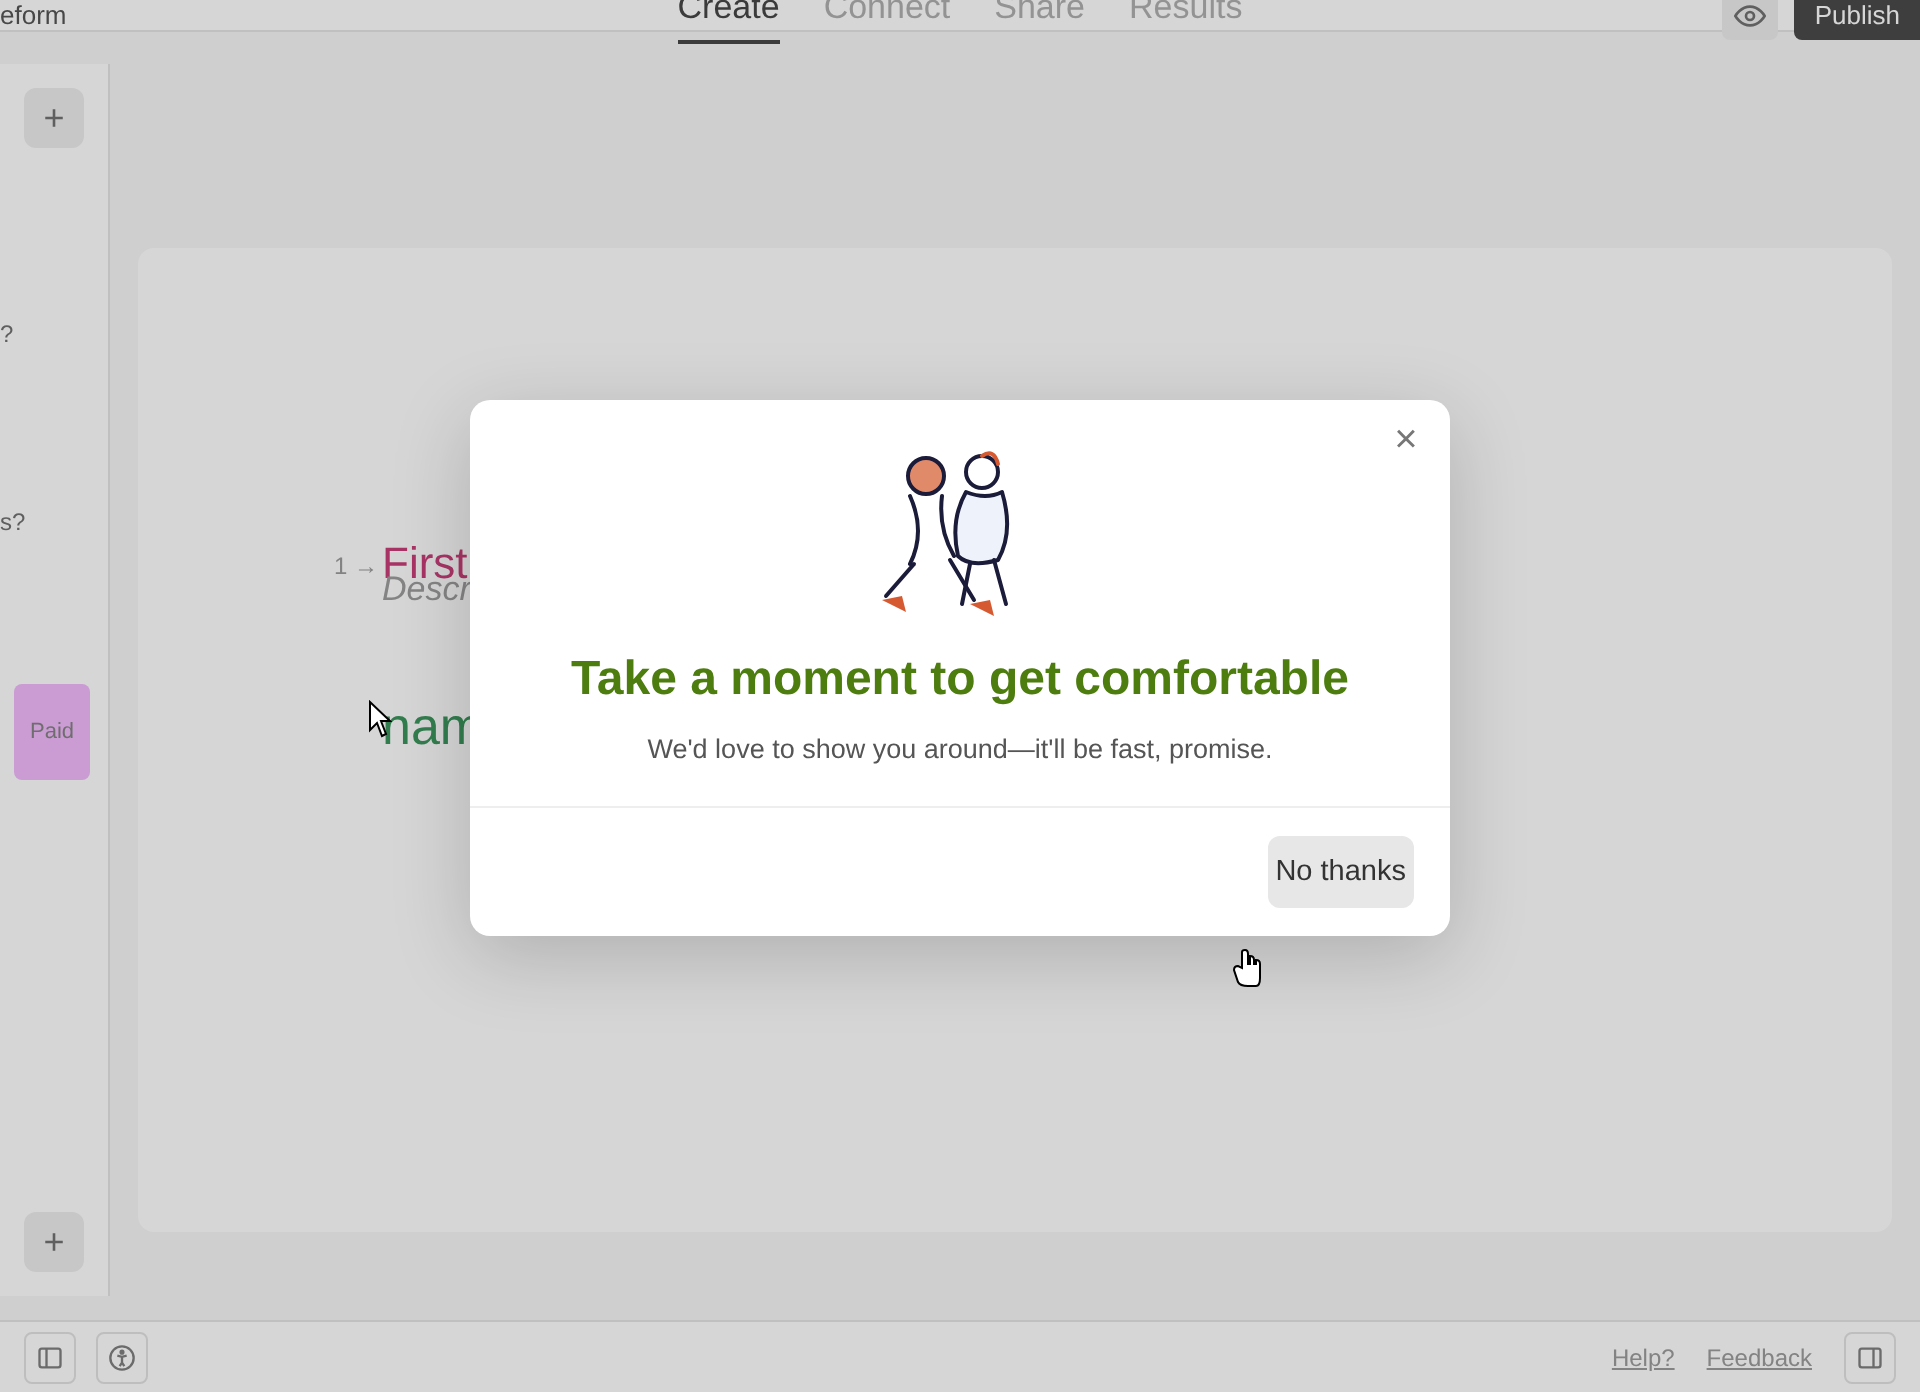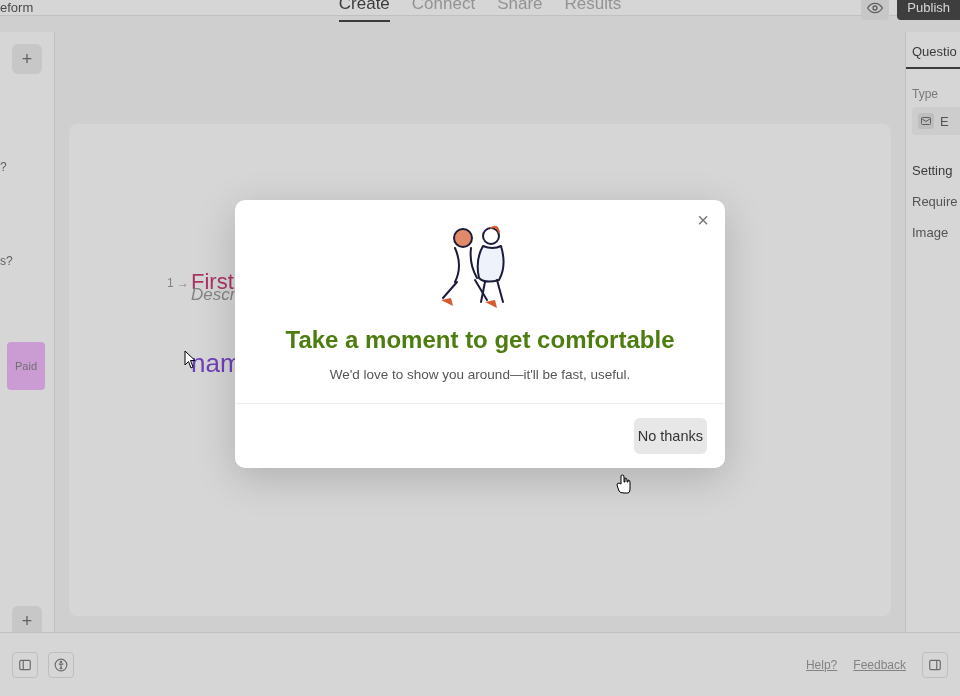--- a/index.html
+++ b/index.html
@@ -133,21 +133,21 @@
   .q-title {
     position:absolute; left:122px; top:145px;
     font-size: 22px; color:#be185d;
   }
   .q-desc  {
     position:absolute; left:122px; top:161px;
     font-size: 17px; color:#8a8a8a; font-style: italic;
   }
   .q-input {
     position:absolute; left:122px; top:224px;
-    font-size: 26px; color:#6d28d9;
+    font-size: 26px; color:#15803d;
   }
 
   
   .right-panel {
     width: 55px; 
     background:#fff;
     border-left:1px solid var(--border);
     position: relative;
     overflow: hidden;
     min-width: 55px;
@@ -167,21 +167,21 @@
   }
   .right-panel .field-chip .ico{
     width:16px;height:16px;background:#ddd;border-radius:3px;
     display:flex;align-items:center;justify-content:center;color:#555;
   }
   .right-panel .section {font-size:13px;color:#222;margin:28px 0 0 6px;}
   .right-panel .row {font-size:13px;color:#444;margin:16px 0 0 6px;}
 
   
   .bottombar {
-    position:absolute;left:0;right:0;bottom:0;height:64px;
+    position:absolute;left:0;right:0;bottom:0;height:36px;
     background:#fff;border-top:1px solid var(--border);
     display:flex;align-items:center;justify-content:space-between;
     padding:0 12px;
   }
   .bb-left {display:flex;gap:10px;}
   .bb-btn {
     width:26px;height:26px;border:1px solid #ddd;border-radius:4px;
     display:flex;align-items:center;justify-content:center;color:#666;
   }
   .bb-right {display:flex;gap:16px;align-items:center;}
@@ -274,36 +274,20 @@
 
   <div class="canvas-area">
     <div class="form-card">
       <div class="q-index">1 →</div>
       <div class="q-title">First </div>
       <div class="q-desc">Descr</div>
       <div class="q-input">nam</div>
     </div>
   </div>
 
-  <div class="right-panel">
-    <div class="rtab">Questio</div>
-    <div class="label">Type</div>
-    <div class="field-chip">
-      <span class="ico">
-        <svg width="12" height="12" viewBox="0 0 24 24" fill="none" stroke="currentColor" stroke-width="2">
-          <rect x="3" y="5" width="18" height="14" rx="2"></rect>
-            <path d="M3 7l9 6 9-6"></path>
-        </svg>
-      </span>
-      <span>E</span>
-    </div>
-    <div class="section">Setting</div>
-    <div class="row">Require</div>
-    <div class="row">Image </div>
-  </div>
 </div>
 
 <div class="bottombar">
   <div class="bb-left">
     <div class="bb-btn">
       <span>
         <svg width="14" height="14" viewBox="0 0 24 24" fill="none" stroke="currentColor" stroke-width="2">
           <rect x="3" y="4" width="18" height="16" rx="2"></rect>
             <line x1="9" y1="4" x2="9" y2="20"></line>
         </svg>
@@ -354,21 +338,21 @@
 
         <circle cx="66" cy="14" r="8" fill="#fff"></circle>
         <path d="M66 6 q6 -4 8 4" stroke="#d65a31"></path>
         <path d="M58 24 q10 4 18 0 q6 20 -2 34 q-14 4 -20 -2 q-4 -18 4 -32 z" fill="#eef3fb"></path>
         <path d="M72 58 l6 22"></path>
         <path d="M60 60 l-4 20"></path>
       </g>
     </svg>
   </div>
   <h2>Take a moment to get comfortable</h2>
-  <p>We'd love to show you around—it'll be fast, useful.</p>
+  <p>We'd love to show you around—it'll be fast, promise.</p>
   <div class="actions">
     <button class="btn secondary">No thanks</button>
   </div>
 </div>
 
 <div class="cursor-arrow">
   <svg width="14" height="20" viewBox="0 0 14 20">
     <path d="M1 1 L1 15 L4.5 11.5 L7 18 L9 17 L6.5 10.5 L11 10.5 Z" fill="#fff" stroke="#000" stroke-width="1"></path>
   </svg>
 </div>

